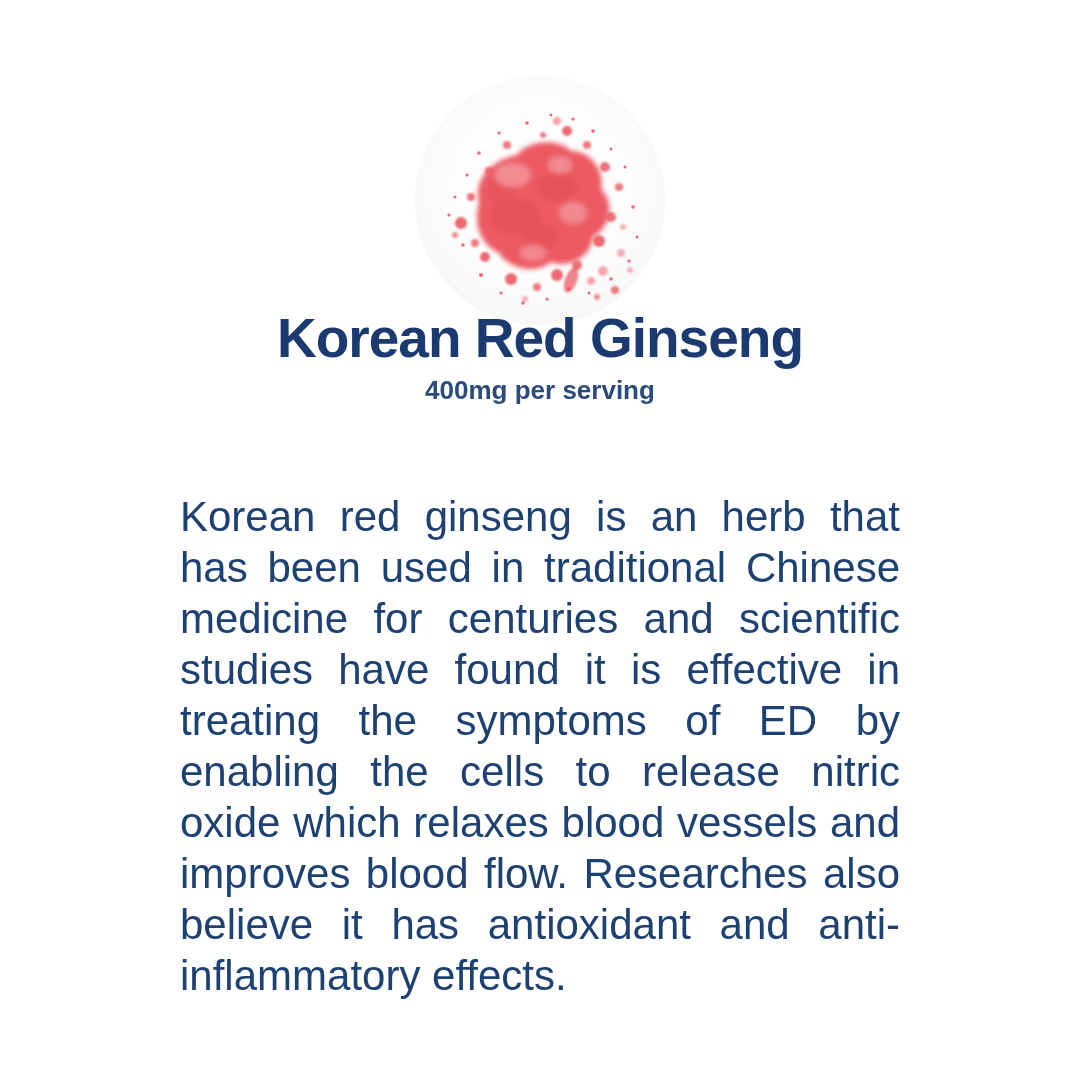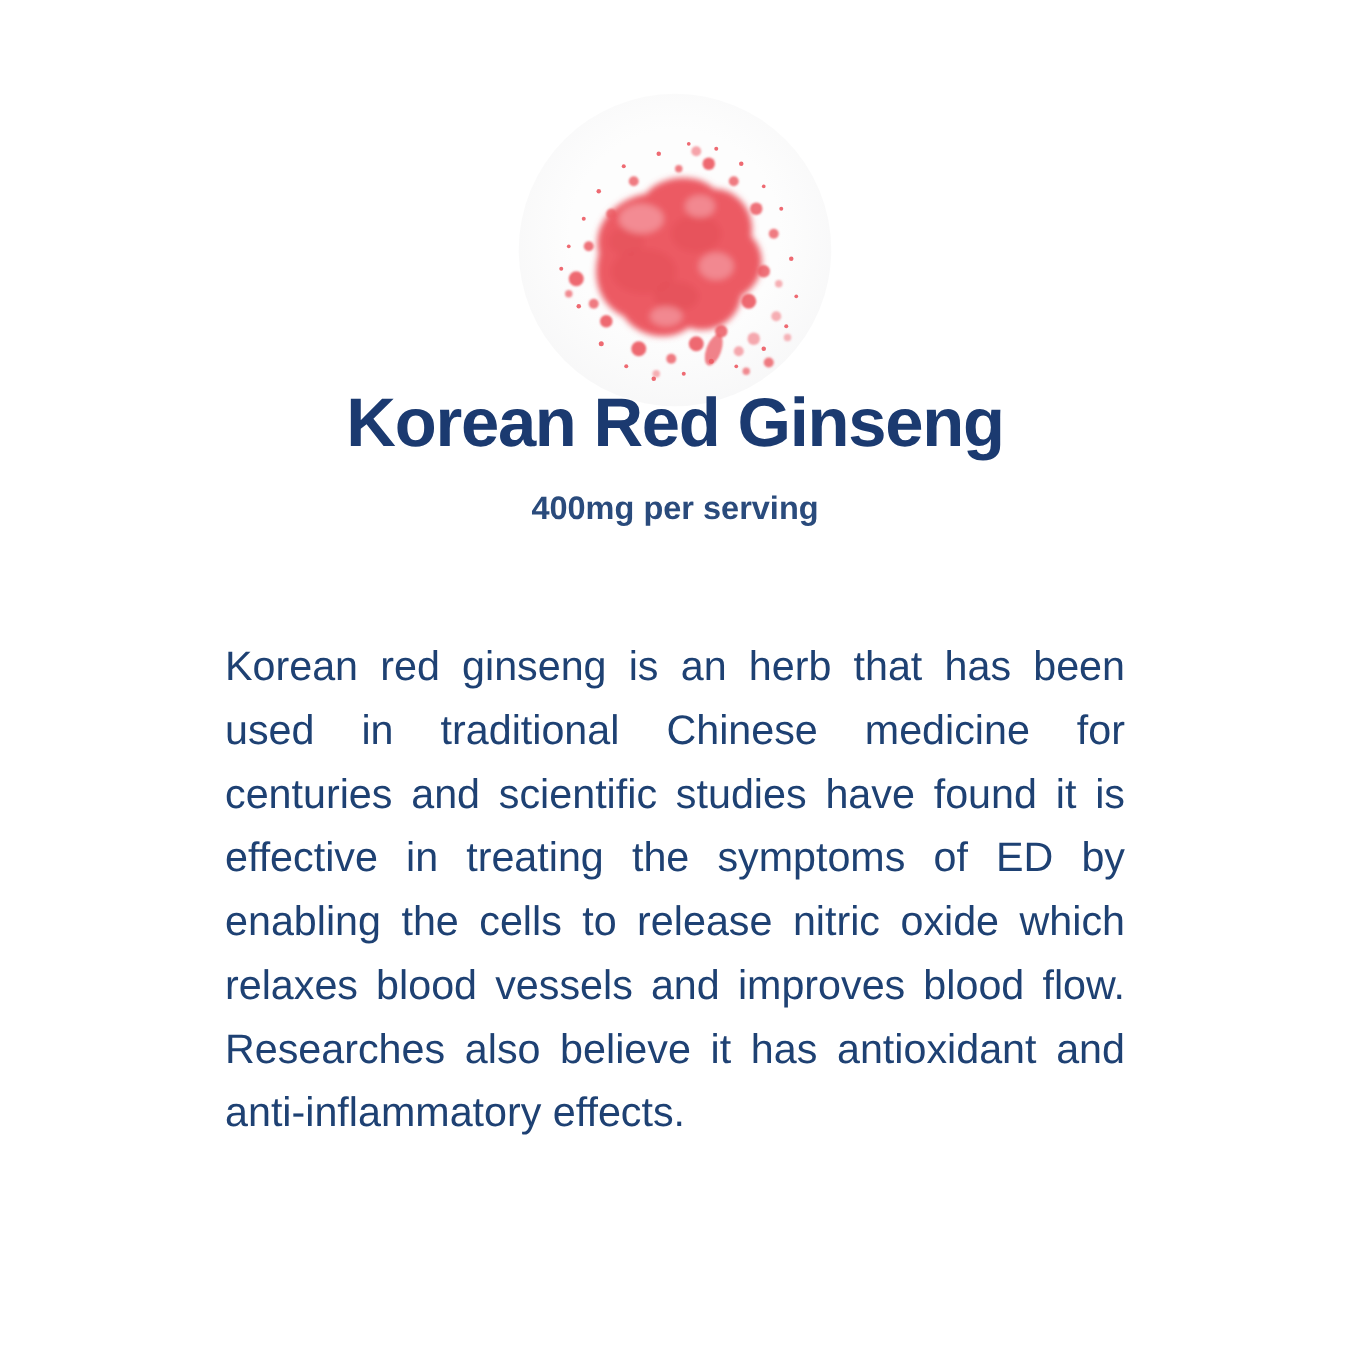--- a/index.html
+++ b/index.html
@@ -28,39 +28,39 @@
     width:250px; height:250px;
     margin:75px auto 0;
     border-radius:50%;
     background:radial-gradient(circle at 50% 45%, #fdfdfd 45%, var(--circle-color) 100%);
     position:relative;
     z-index:0;
   }
   .hero-circle svg{ display:block; width:250px; height:250px; }
   .page-title{
     position:relative; z-index:1;
-    margin:-22px 0 16px;
+    margin:-22px 0 0;
     text-align:center;
     font-size:55px;
     line-height:70px;
     font-weight:700;
     letter-spacing:-1px;
     color:var(--title-color);
   }
   .subtitle{
     text-align:center;
     font-size:26px;
     line-height:34px;
     font-weight:700;
     color:var(--subtitle-color);
   }
   .description{
     width:720px;
     margin:84px auto 0;
-    font-size:33px;
+    font-size:42px;
     line-height:51px;
     color:var(--body-color);
     text-align:justify;
     text-align-last:left;
     text-justify:inter-word;
   }
   .powder-main{ fill:var(--powder); }
   .powder-light{ fill:var(--powder-light); }
   .powder-dark{ fill:var(--powder-dark); }
 </style>

